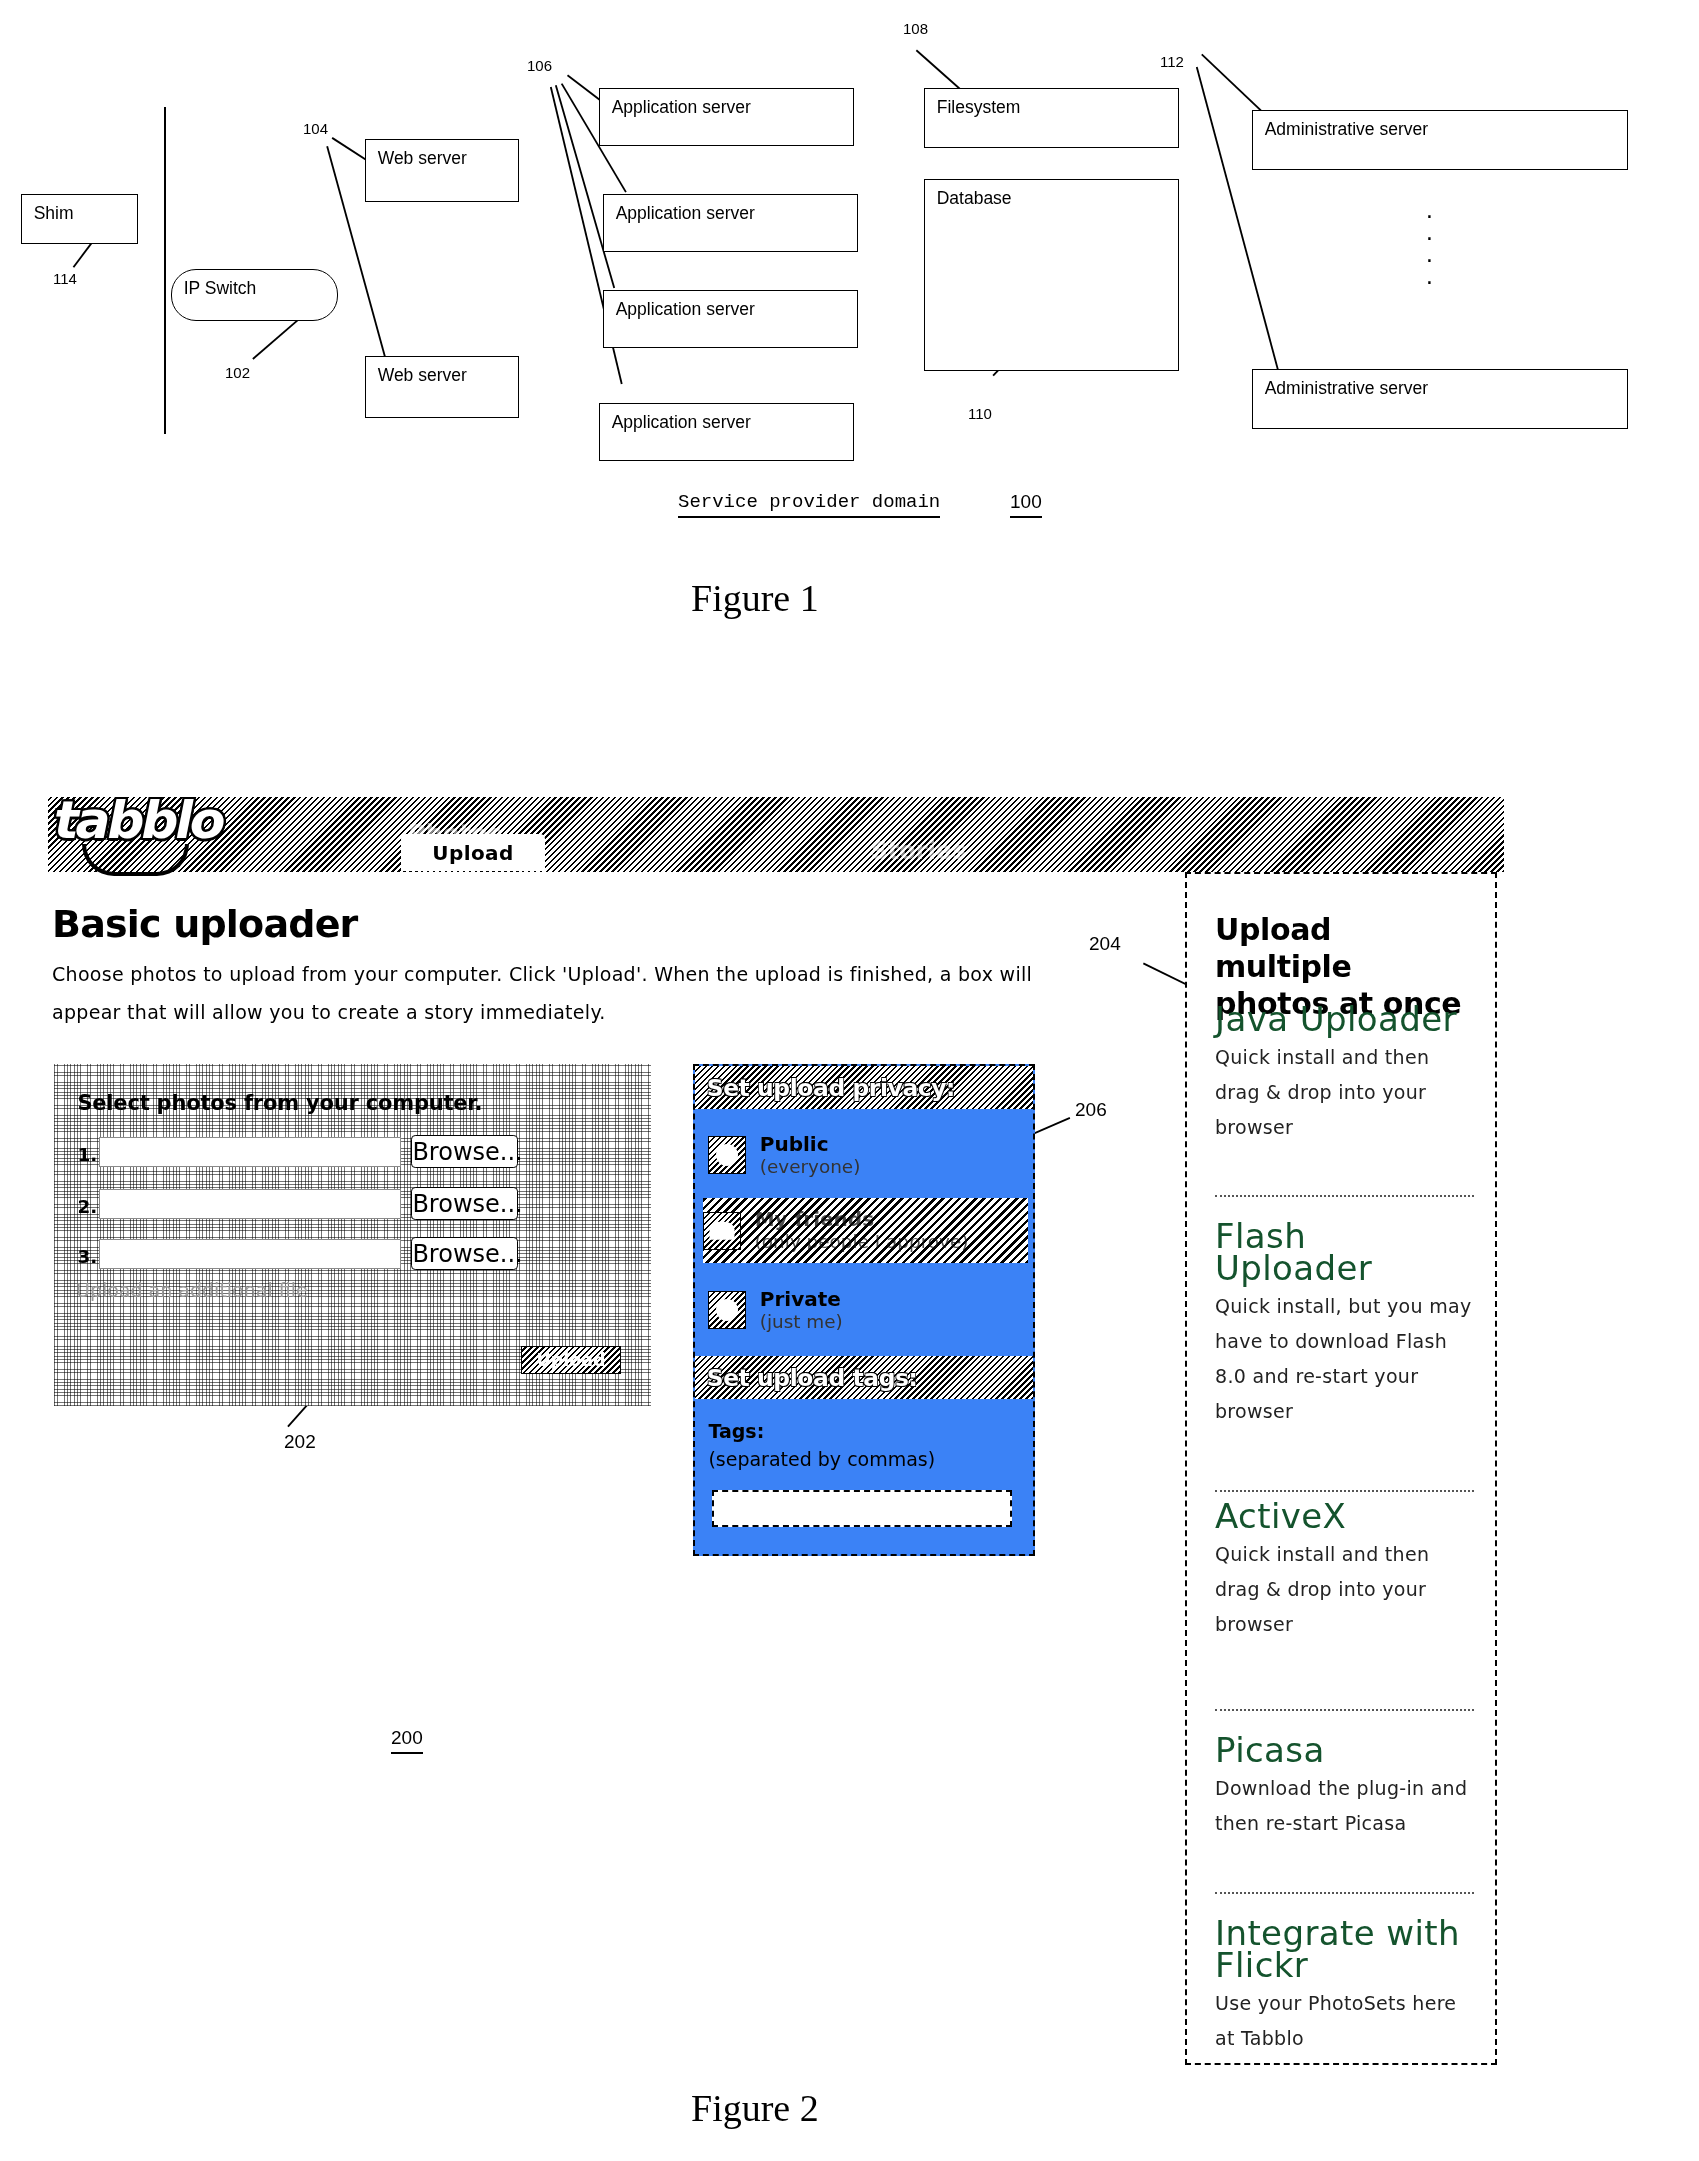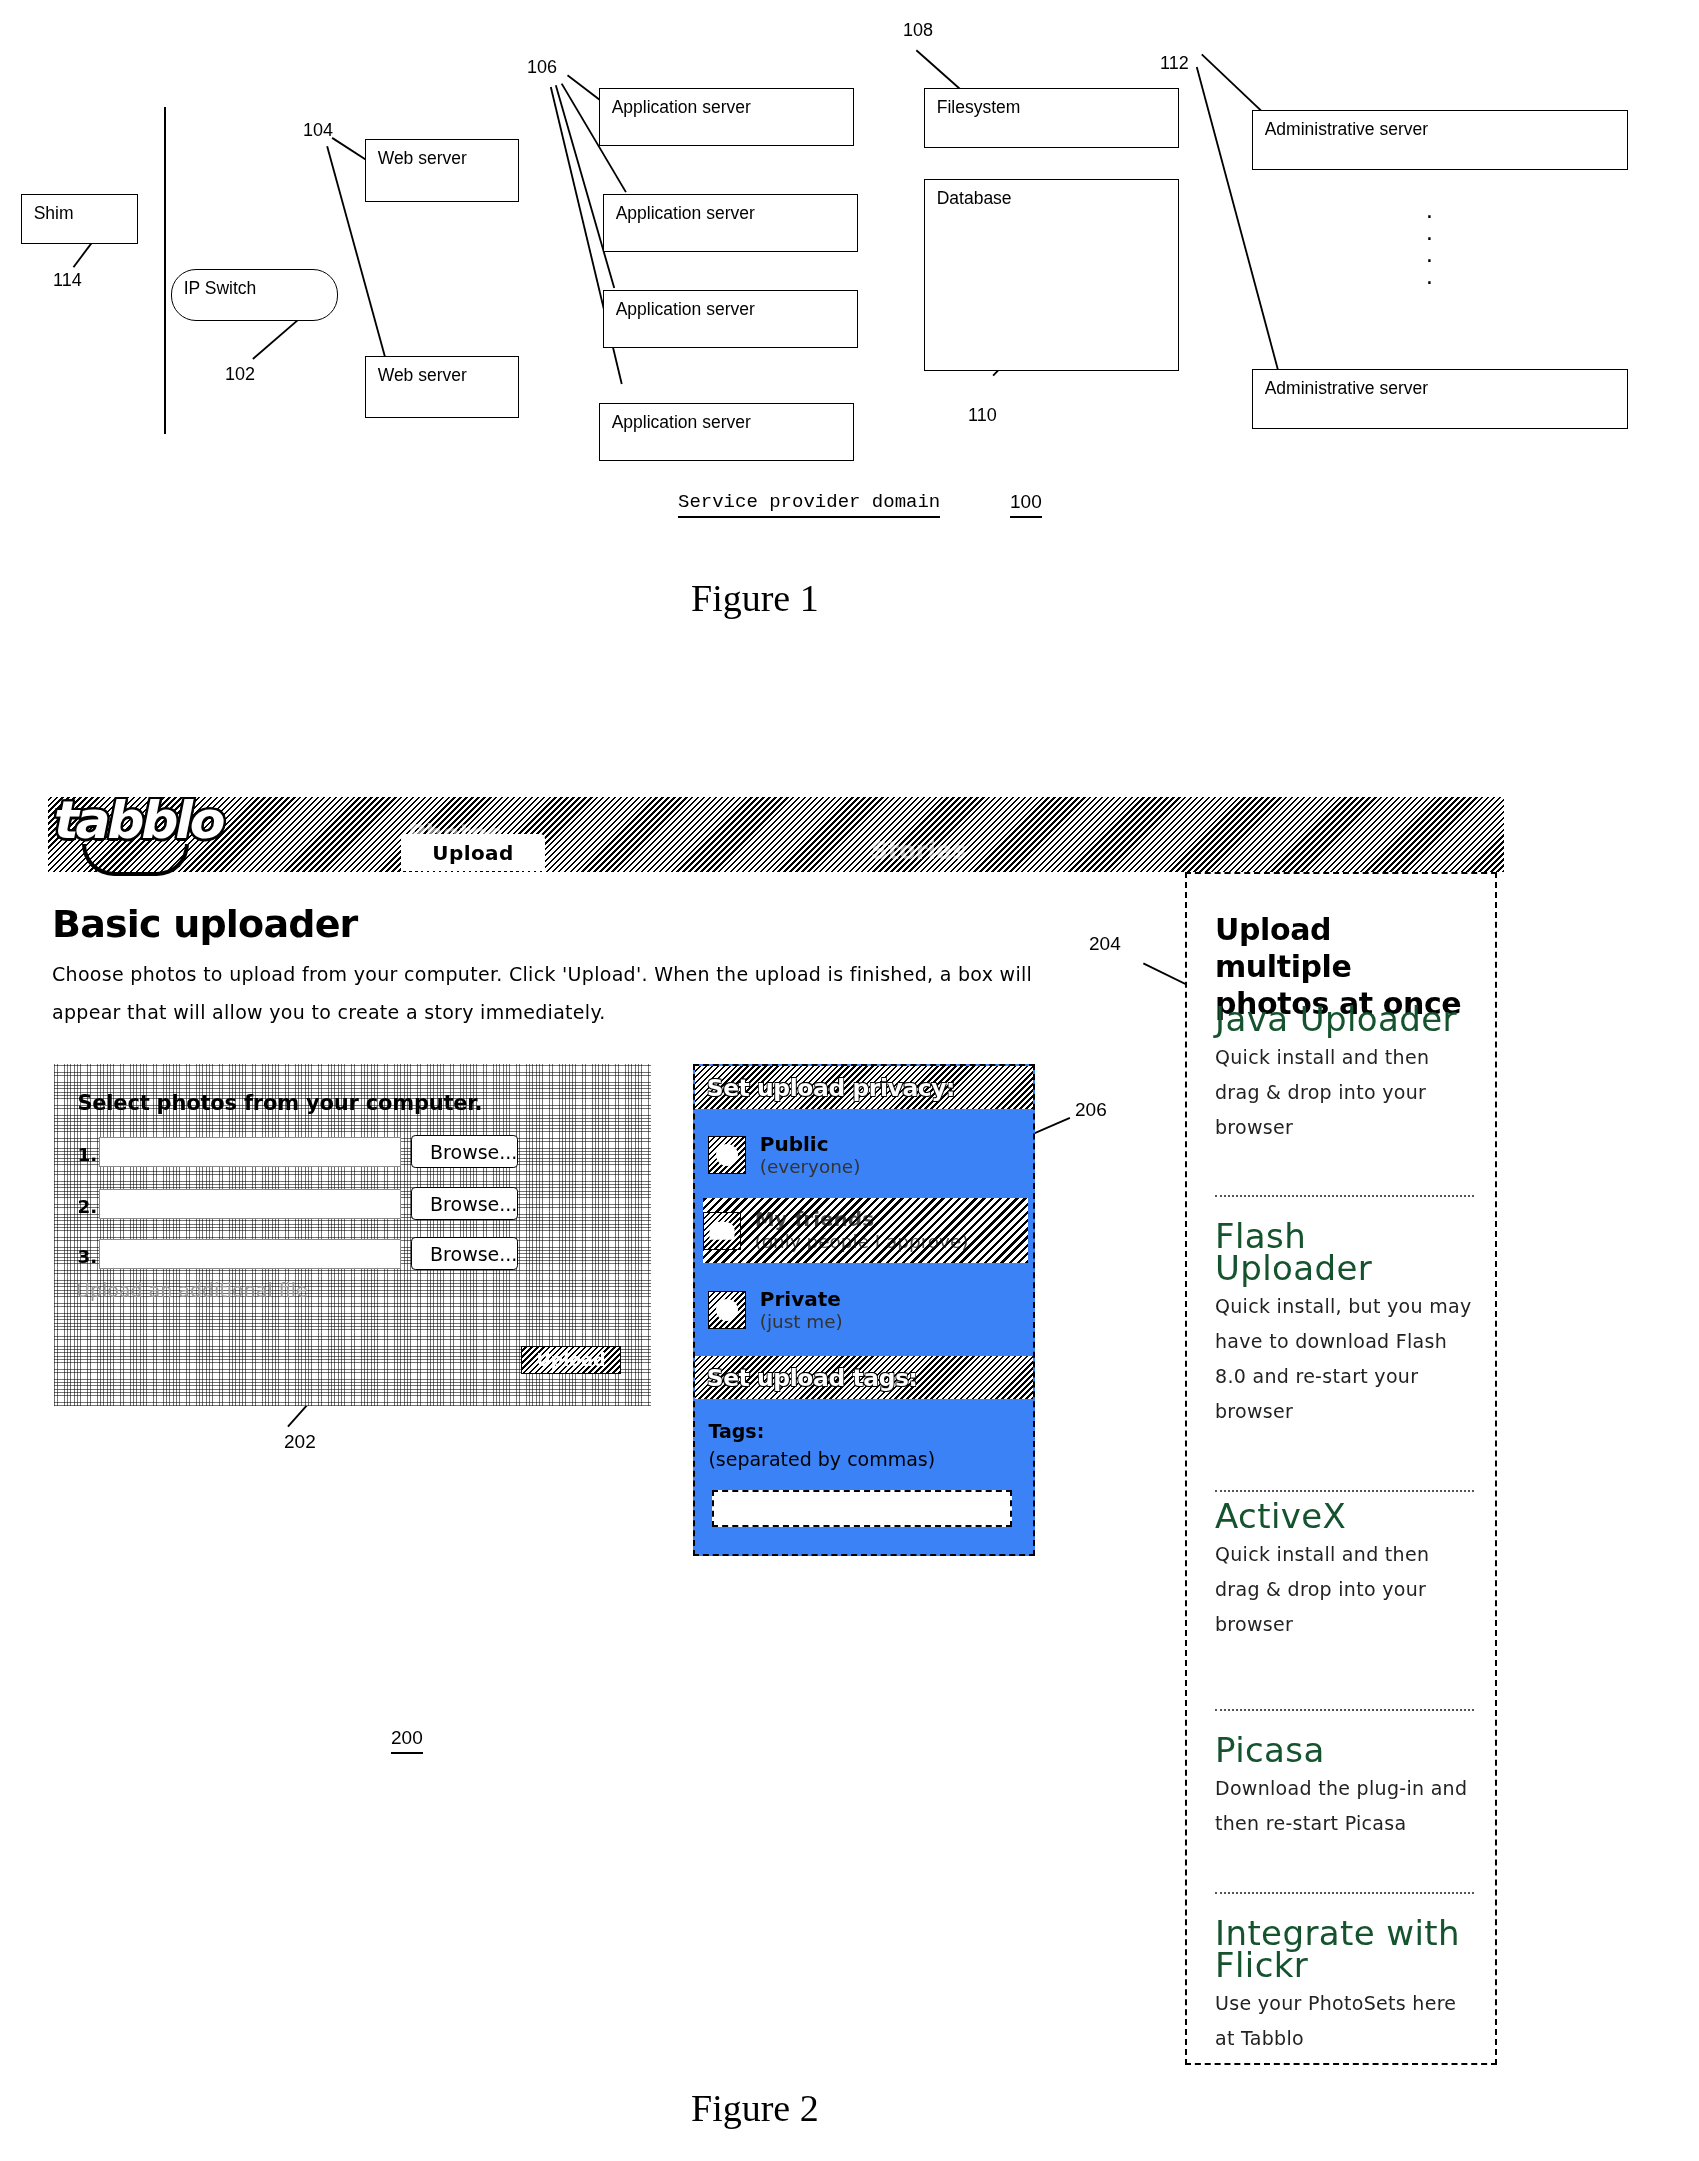--- a/index.html
+++ b/index.html
@@ -20,21 +20,21 @@
     background:#fff;
     font-size:17.5px;
     line-height:1;
     display:flex;
     align-items:flex-start;
     padding:10px 0 0 11.7px;
     white-space:nowrap;
   }
   .reflabel {
     position:absolute;
-    font-size:18px;
+    font-size:15px;
     line-height:1;
     white-space:nowrap;
   }
   .vline { position:absolute; width:1.7px; background:#000; }
   .dots-vert {
     position:absolute;
     font-size:25px;
     line-height:22px;
     letter-spacing:0;
     text-align:center;
@@ -149,22 +149,22 @@
     font-family:"DejaVu Sans", sans-serif;
     font-weight:bold; font-size:18.4px;
   }
   .filerow .fld {
     position:absolute; left:22px; top:0; width:302px; height:30px;
     background:#fff; border:1.7px solid #8a8a8a;
   }
   .filerow .browse {
     position:absolute; left:334px; top:-1.7px; width:107px; height:33px;
     background:#fff; border:1.7px solid #000; border-radius:4.2px;
-    display:flex; align-items:center; justify-content:flex-end;
-    font-family:"DejaVu Sans", sans-serif; font-size:19px;
+    display:flex; align-items:center; justify-content:flex-start;
+    font-family:"DejaVu Sans", sans-serif; font-size:24px;
     white-space:nowrap;
   }
   .addlink {
     position:absolute; left:22px; top:215px;
     font-family:"DejaVu Sans", sans-serif;
     font-size:19px; color:#9a9a9a; white-space:nowrap;
   }
   .upload-btn {
     position:absolute; right:30px; bottom:32px;
     width:100px; height:28px;

